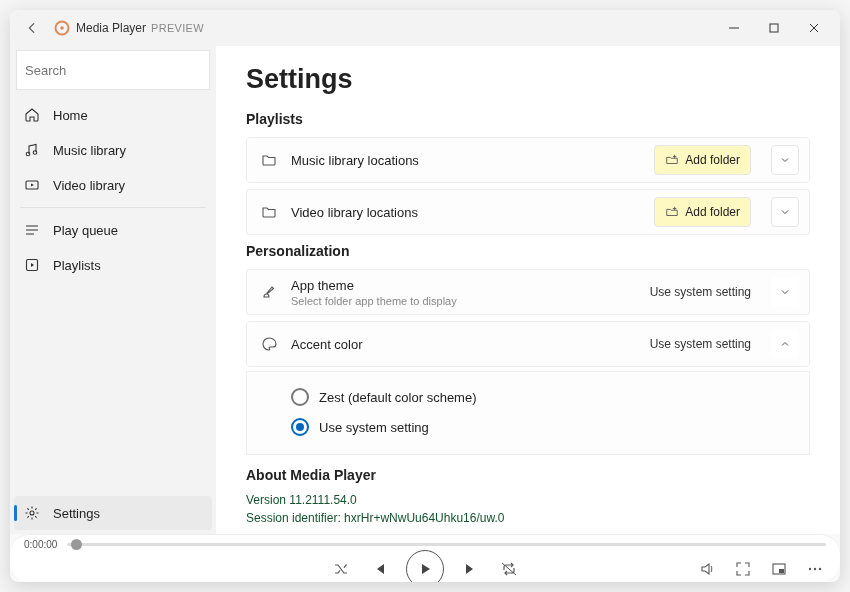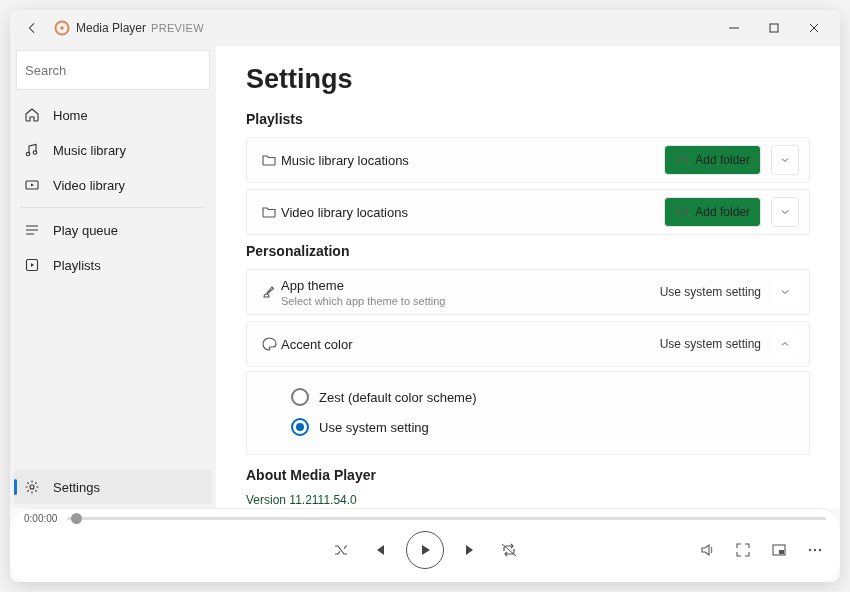--- a/index.html
+++ b/index.html
@@ -18,33 +18,33 @@
 .search-box input { flex: 1; border: none; outline: none; font-size: 13px; color: #555; background: transparent; }
 .nav { display: flex; flex-direction: column; gap: 1px; }
 .nav-item { display: flex; align-items: center; height: 34px; padding: 0 10px; border-radius: 4px; font-size: 13px; color: #222; gap: 13px; position: relative; }
 .nav-item.selected { background: #eaeaea; }
 .nav-item.selected::before { content:""; position:absolute; left:0; top:9px; bottom:9px; width:3px; background:#1976d2; border-radius:2px; }
 .nav-sep { height: 1px; background: #e2e2e2; margin: 4px 6px; }
 .nav-spacer { flex: 1; }
 .content { flex: 1; background: #fff; overflow-y: auto; padding: 18px 30px 6px 30px; }
 h1 { font-size: 27px; font-weight: 600; color: #222; margin-bottom: 16px; }
 h2 { font-size: 14px; font-weight: 600; color: #222; margin: 8px 0 10px 0; }
-.srow { display: flex; align-items: center; height: 46px; border: 1px solid #eee; border-radius: 4px; background: #fdfdfd; padding: 0 10px 0 14px; margin-bottom: 6px; font-size: 13px; color: #222; gap: 4px; }
+.srow { display: flex; align-items: center; height: 46px; border: 1px solid #eee; border-radius: 4px; background: #fdfdfd; padding: 0 10px 0 14px; margin-bottom: 6px; font-size: 13px; color: #222; gap: 14px; }
 .srow .lbl { flex: 1; }
 .srow .sub { font-size: 11px; color: #888; display: block; margin-top: 2px; }
-.add-btn { display: flex; align-items: center; gap: 6px; height: 30px; padding: 0 10px; border: 1px solid #e5e5e5; border-radius: 4px; background: #15803d; font-size: 12px; }
+.add-btn { display: flex; align-items: center; gap: 6px; height: 30px; padding: 0 10px; border: 1px solid #e5e5e5; border-radius: 4px; background: #fef9c3; font-size: 12px; }
 .chev { width: 28px; height: 30px; display: flex; align-items: center; justify-content: center; border: 1px solid #e5e5e5; border-radius: 4px; background: #fff; margin-left: 6px; }
 .val { font-size: 12px; color: #333; }
 .expanded { border: 1px solid #eee; border-radius: 0; padding: 10px 14px 12px 44px; margin: -2px 0 12px 0; background: #fdfdfd; }
 .radio-row { display: flex; align-items: center; gap: 10px; height: 30px; font-size: 13px; color: #222; }
 .radio { width: 18px; height: 18px; border-radius: 50%; border: 2px solid #777; flex-shrink: 0; display: flex; align-items: center; justify-content: center; }
 .radio.on { border-color: #0067c0; }
 .radio.on::after { content: ""; width: 8px; height: 8px; border-radius: 50%; background: #0067c0; }
 .about p { font-size: 12px; color: #14532d; margin: 4px 0; }
-.player { height: 74px; background: #fff; border-top: 1px solid #eee; display: flex; flex-direction: column; padding: 4px 14px 6px 14px; border-radius: 20px; }
+.player { height: 48px; background: #fff; border-top: 1px solid #eee; display: flex; flex-direction: column; padding: 4px 14px 6px 14px; border-radius: 20px; }
 .seek { display: flex; align-items: center; gap: 10px; font-size: 10px; color: #555; }
 .seek-track { flex: 1; height: 3px; background: #ddd; border-radius: 2px; position: relative; }
 .seek-thumb { position: absolute; left: 4px; top: -4px; width: 11px; height: 11px; border-radius: 50%; background: #999; }
 .controls { flex: 1; display: flex; align-items: center; justify-content: center; gap: 16px; position: relative; }
 .ctrl { width: 22px; height: 22px; display: flex; align-items: center; justify-content: center; color: #444; }
 .play { width: 38px; height: 38px; border: 1.5px solid #555; border-radius: 50%; display: flex; align-items: center; justify-content: center; }
 .ctrl-right { position: absolute; right: 0; display: flex; gap: 14px; }
 svg { display: block; }
 </style>
 </head>
@@ -181,21 +181,21 @@
           </div>
       </div>
 
       <h2>Personalization</h2>
       <div class="srow">
         <svg width="16" height="16" viewBox="0 0 16 16">
             <path d="M3 13c0-2 1-3 2.5-3S8 11 8 13Zm3-4 5-6 1.5 1.5-6 5Z" fill="none" stroke="#555" stroke-width="1.1"></path>
           </svg>
         <div class="lbl">
           <span>App theme</span>
-          <span class="sub">Select which app theme to setting</span>
+          <span class="sub">Select folder app theme to display</span>
         </div>
         <span class="val">Use system setting</span>
         <div class="chev" style="border:none;">
             <svg width="10" height="10" viewBox="0 0 10 10">
               <path d="M2 3.5 5 6.5 8 3.5" stroke="#555" fill="none"></path>
             </svg>
           </div>
       </div>
       <div class="srow">
         <svg width="16" height="16" viewBox="0 0 16 16">

